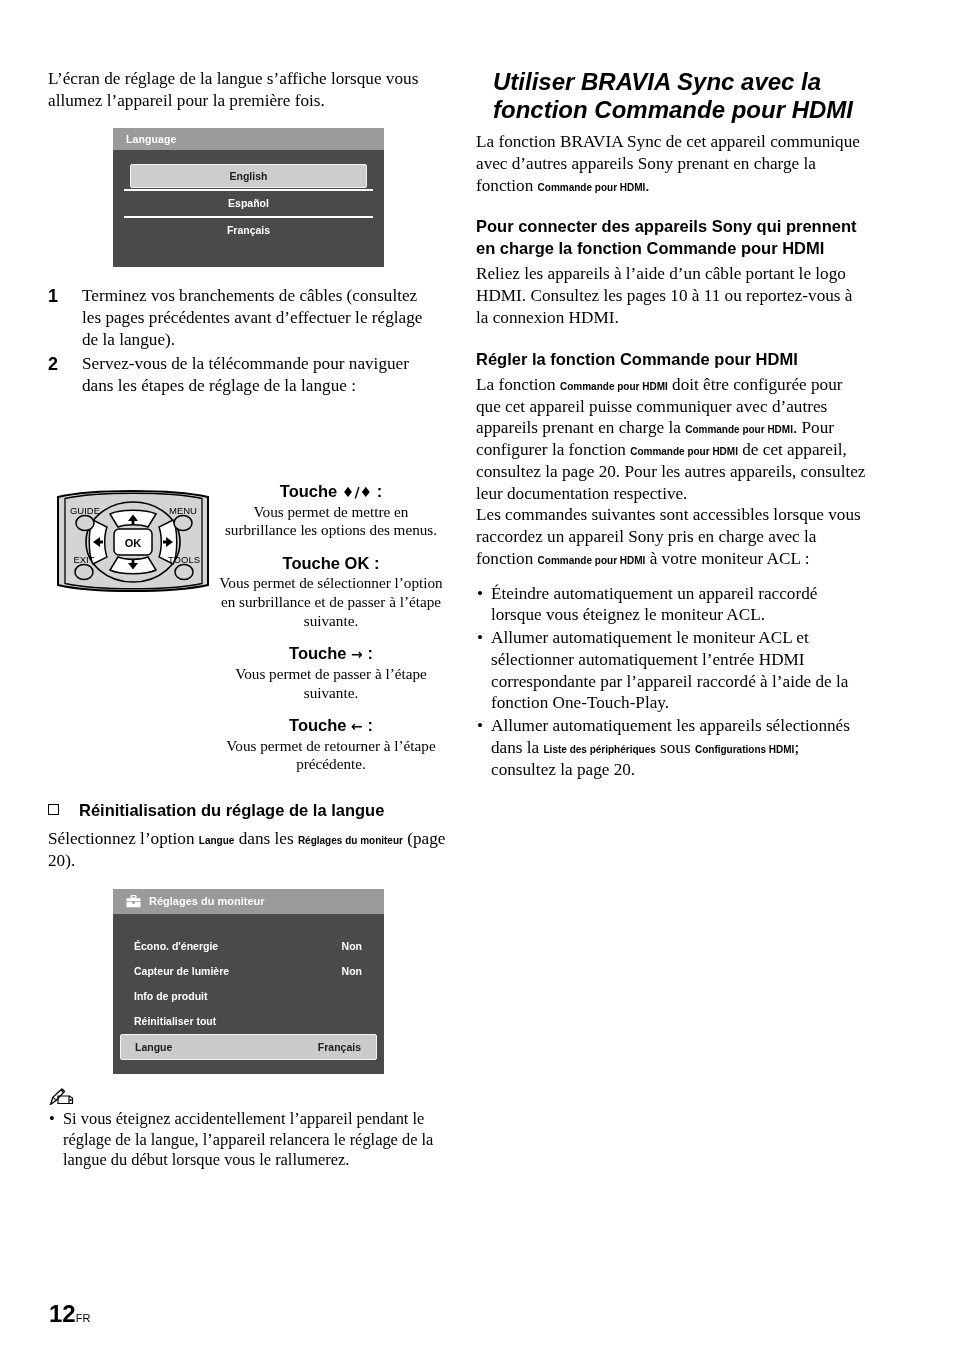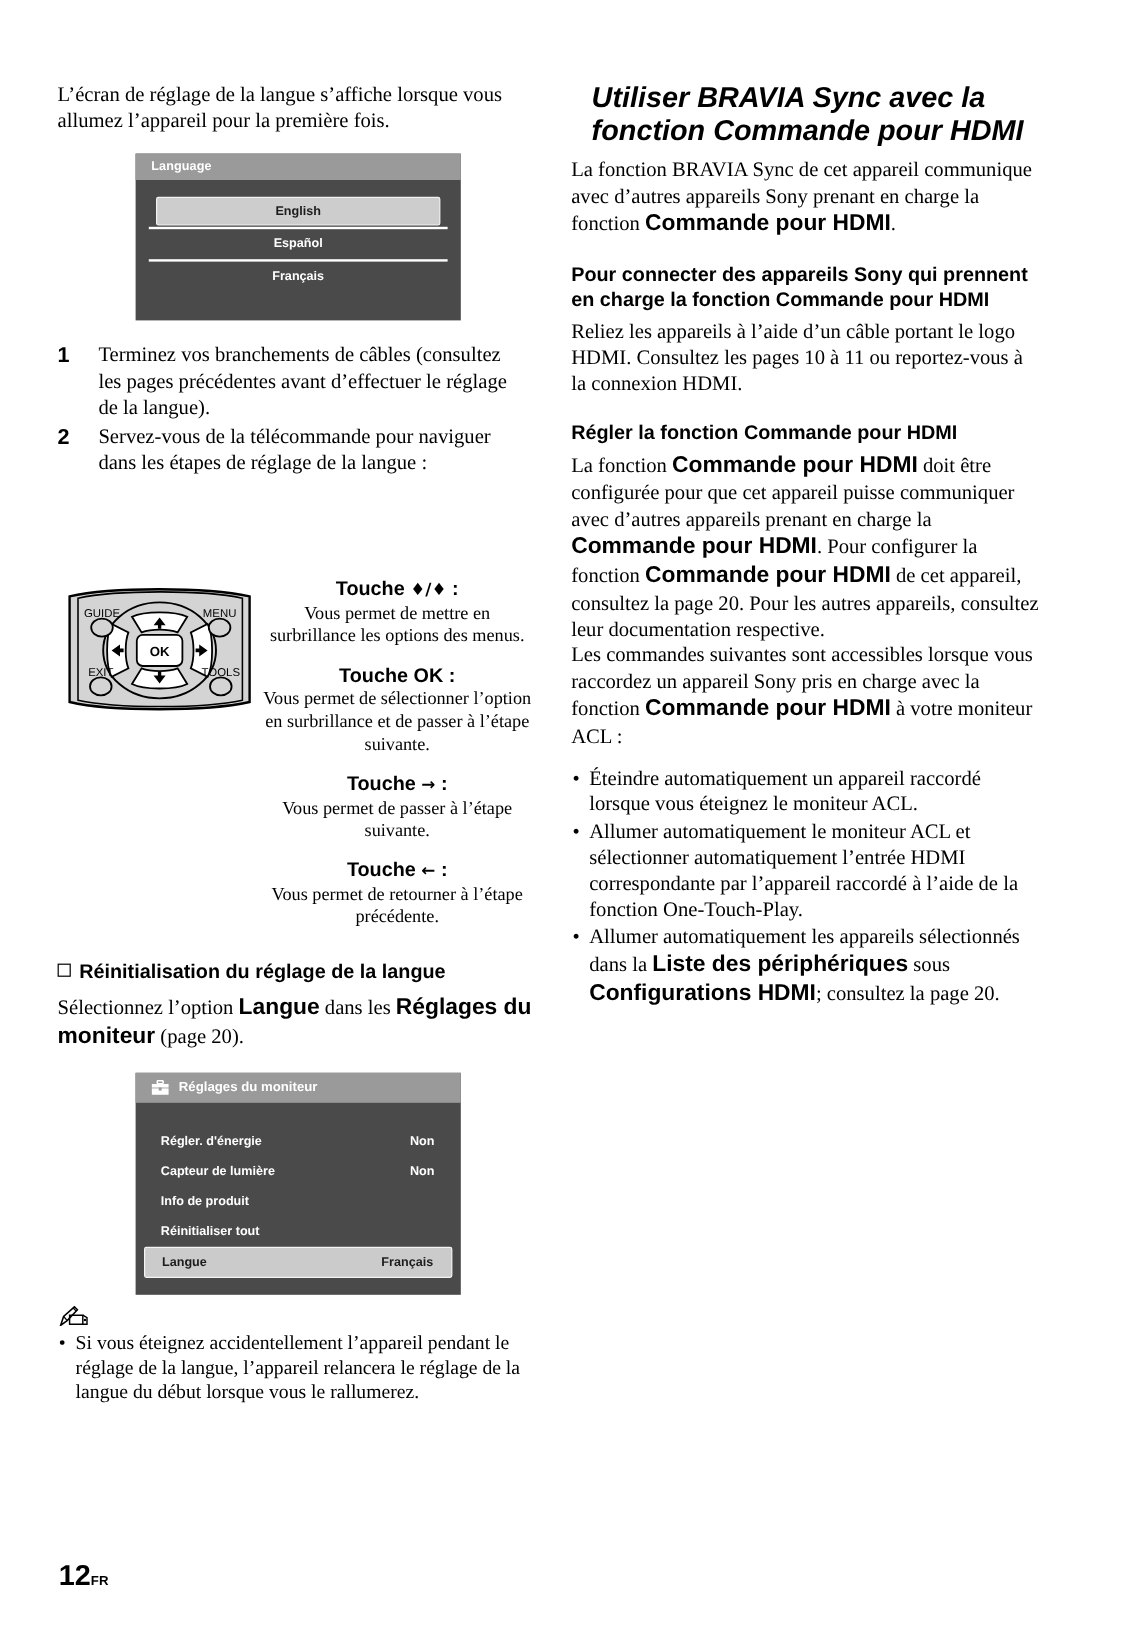--- a/index.html
+++ b/index.html
@@ -60,21 +60,21 @@
     margin: 20px 0 4px 0;
   }
   h3.box-head {
     font-family: "Liberation Sans", sans-serif;
     font-weight: bold;
     font-size: 16.5px;
     line-height: 1.3;
     margin: 0 0 7px 0;
     display: flex;
     align-items: baseline;
-    gap: 7px;
+    gap: 20px;
   }
   .sq {
     display: inline-block;
     width: 11px;
     height: 11px;
     border: 1.6px solid #000;
     box-sizing: border-box;
     flex: 0 0 auto;
     position: relative;
     top: -1px;
@@ -83,21 +83,21 @@
   
   p.body {
     font-size: 17.2px;
     line-height: 1.265;
     margin: 0 0 0 0;
     text-align: left;
   }
   b, .b {
     font-family: "Liberation Sans", sans-serif;
     font-weight: bold;
-    font-size: 19px;
+    font-size: 10px;
   }
 
   
   .steps { margin-top: 18px; }
   .step {
     display: flex;
     margin-bottom: 2px;
   }
   .step-num {
     font-family: "Liberation Sans", sans-serif;
@@ -284,21 +284,21 @@
     align-items: baseline;
     gap: 0;
   }
   .footer .pg {
     font-family: "Liberation Sans", sans-serif;
     font-weight: bold;
     font-size: 24px;
   }
   .footer .loc {
     font-family: "Liberation Sans", sans-serif;
-    font-weight: bold;
+    font-weight: normal;
     font-size: 11px;
   }
 </style>
 </head>
 <body>
 
 <div class="page">
 
   <div class="col-left">
 
@@ -403,21 +403,21 @@
         <svg class="toolbox-icon" width="15" height="13" viewBox="0 0 15 13">
           <rect x="5" y="0.5" width="5" height="2.6" rx="1" fill="none" stroke="#fff" stroke-width="1.3"></rect>
           <rect x="0.5" y="3.3" width="14" height="3" fill="#fff"></rect>
           <rect x="0.5" y="7" width="14" height="5.3" fill="#fff"></rect>
           <rect x="6.3" y="6.2" width="2.4" height="2.6" fill="#9a9a9a"></rect>
         </svg>
         <span>Réglages du moniteur</span>
       </div>
       <div class="items">
         <div class="item">
-          <span class="lbl">Régler. d'énergie</span>
+          <span class="lbl">Écono. d'énergie</span>
           <span class="val">Non</span>
         </div>
         <div class="item">
           <span class="lbl">Capteur de lumière</span>
           <span class="val">Non</span>
         </div>
         <div class="item">
           <span class="lbl">Info de produit</span>
           <span class="val"></span>
         </div>

